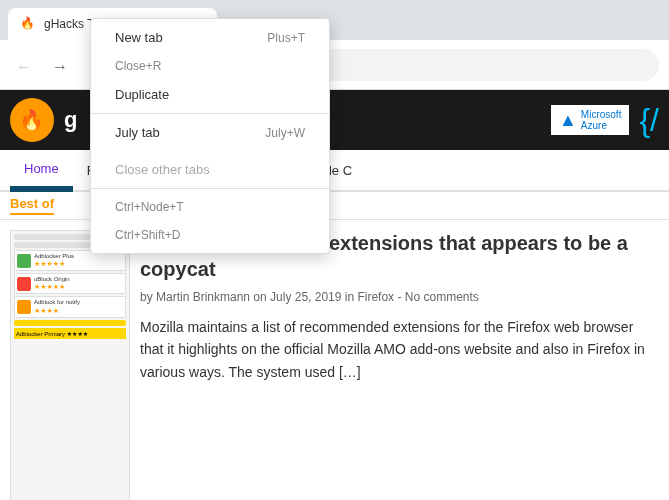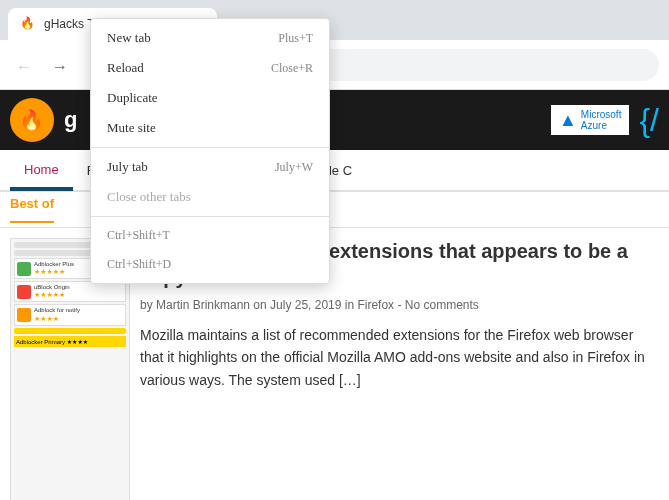--- a/index.html
+++ b/index.html
@@ -106,26 +106,25 @@
       width: 240px;
       z-index: 100;
       padding: 4px 0;
       font-size: 13px;
     }
 
     .menu-item {
       display: flex;
       align-items: center;
       justify-content: space-between;
-      padding: 7px 16px;
+      padding: 7px 24px;
       cursor: pointer;
       color: #333;
-      font-family: Liberation Serif, serif;
-    }
-    .menu-item.disabled { color: #aaa; cursor: default; }
+    }
+    .menu-item.disabled { color: #aaa; cursor: default; margin-top: 8px; }
 
     .menu-label { flex: 1; }
     .menu-shortcut { color: #888; font-size: 12px; }
 
     .menu-separator {
       height: 1px;
       background: #e0e0e0;
       margin: 4px 0;
     }
 
@@ -213,22 +212,22 @@
     }
 
     .nav-link {
       padding: 10px 14px;
       font-size: 13px;
       color: #333;
       cursor: pointer;
       text-decoration: none;
     }
     .nav-link.active {
-      color: #be185d;
-      border-bottom: 4px solid #0c4a6e;
+      color: #6d28d9;
+      border-bottom: 6px solid #0c4a6e;
       margin-bottom: -2px;
     }
 
     
     .article-area {
       display: flex;
       padding: 10px;
       gap: 10px;
       height: 310px;
     }
@@ -315,43 +314,38 @@
     <input class="address-bar" type="text" value="ghacks.net" style="">
   </div>
 </div>
 
 <div class="context-menu" id="ctx-menu">
     <div class="menu-item">
       <span class="menu-label">New tab</span>
       <span class="menu-shortcut">Plus+T</span>
     </div>
     <div class="menu-item">
-      <span class="menu-label">Reload</span>
       <span class="menu-shortcut">Close+R</span>
     </div>
     <div class="menu-item">
       <span class="menu-label">Duplicate</span>
-      <span class="menu-shortcut"></span>
-    </div>
-    <div class="menu-item">
-      <span class="menu-label">Mute site</span>
       <span class="menu-shortcut"></span>
     </div>
     <div class="menu-separator"></div>
     <div class="menu-item">
       <span class="menu-label">July tab</span>
       <span class="menu-shortcut">July+W</span>
     </div>
     <div class="menu-item disabled">
       <span class="menu-label">Close other tabs</span>
       <span class="menu-shortcut"></span>
     </div>
     <div class="menu-separator"></div>
     <div class="menu-item">
-      <span class="menu-shortcut">Ctrl+Shift+T</span>
+      <span class="menu-shortcut">Ctrl+Node+T</span>
     </div>
     <div class="menu-item">
       <span class="menu-shortcut">Ctrl+Shift+D</span>
     </div>
   </div>
 
 <div class="website">
 
   <div class="site-header">
     <div class="site-logo">
@@ -369,21 +363,21 @@
 
   <div class="site-nav" id="site-nav">
       <a class="nav-link active">Home</a>
       <a class="nav-link">Firefox</a>
       <a class="nav-link">Chrome</a>
       <a class="nav-link">Internet</a>
       <a class="nav-link">Mobile C</a>
     </div>
 
   <div style="background:#fff; border-bottom:1px solid #e0e0e0; padding:4px 10px; display:flex; align-items:center;">
-    <span style="color:#f90; font-size:13px; font-weight:600; border-bottom:2px solid #f90; padding-bottom:10px;">Best of</span>
+    <span style="color:#f90; font-size:13px; font-weight:600; border-bottom:2px solid #f90; padding-bottom:2px;">Best of</span>
   </div>
 
   <div class="article-area">
 
     <div class="article-thumbnail">
       <div class="thumb-inner">
         <div class="thumb-bar"></div>
         <div class="thumb-bar"></div>
         <div class="thumb-mini-item">
           <div class="thumb-mini-icon"></div>

